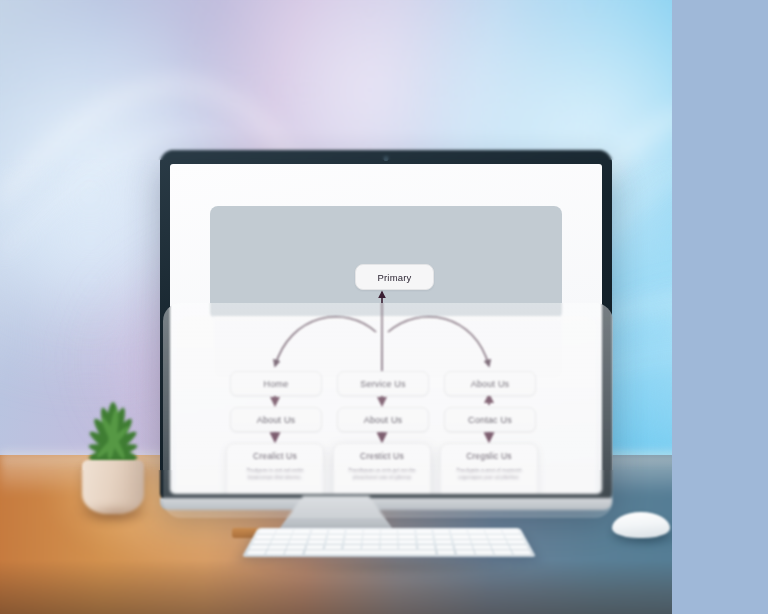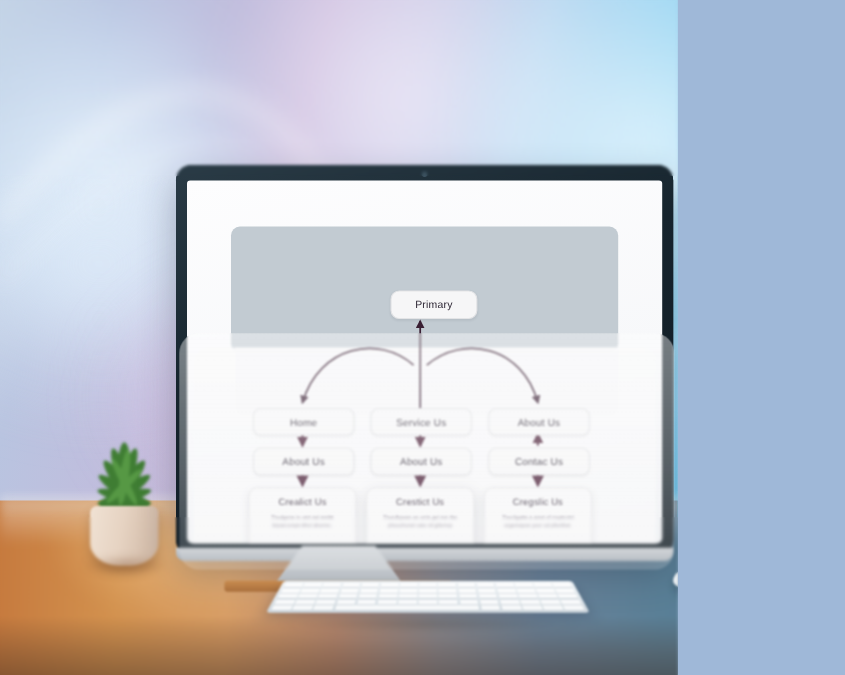--- a/index.html
+++ b/index.html
@@ -2,21 +2,21 @@
 <html><head>
 <meta charset="utf-8">
 <style>
   html,body{margin:0;padding:0;}
   body{
     width:768px;height:614px;overflow:hidden;
     font-family:"Liberation Sans", sans-serif;
     background:#9fb8d8;
     position:relative;
   }
-  #stage{position:absolute;inset:0;width:616px;height:614px;overflow:hidden;}
+  #stage{position:absolute;inset:0;width:672px;height:614px;overflow:hidden;}
 
   
   .wall{
     position:absolute;left:0;top:0;width:768px;height:470px;
     background:
       linear-gradient(105deg,
         #c3d3e6 0%,
         #b9c4e0 12%,
         #c0bddd 24%,
         #cdbede 34%,

